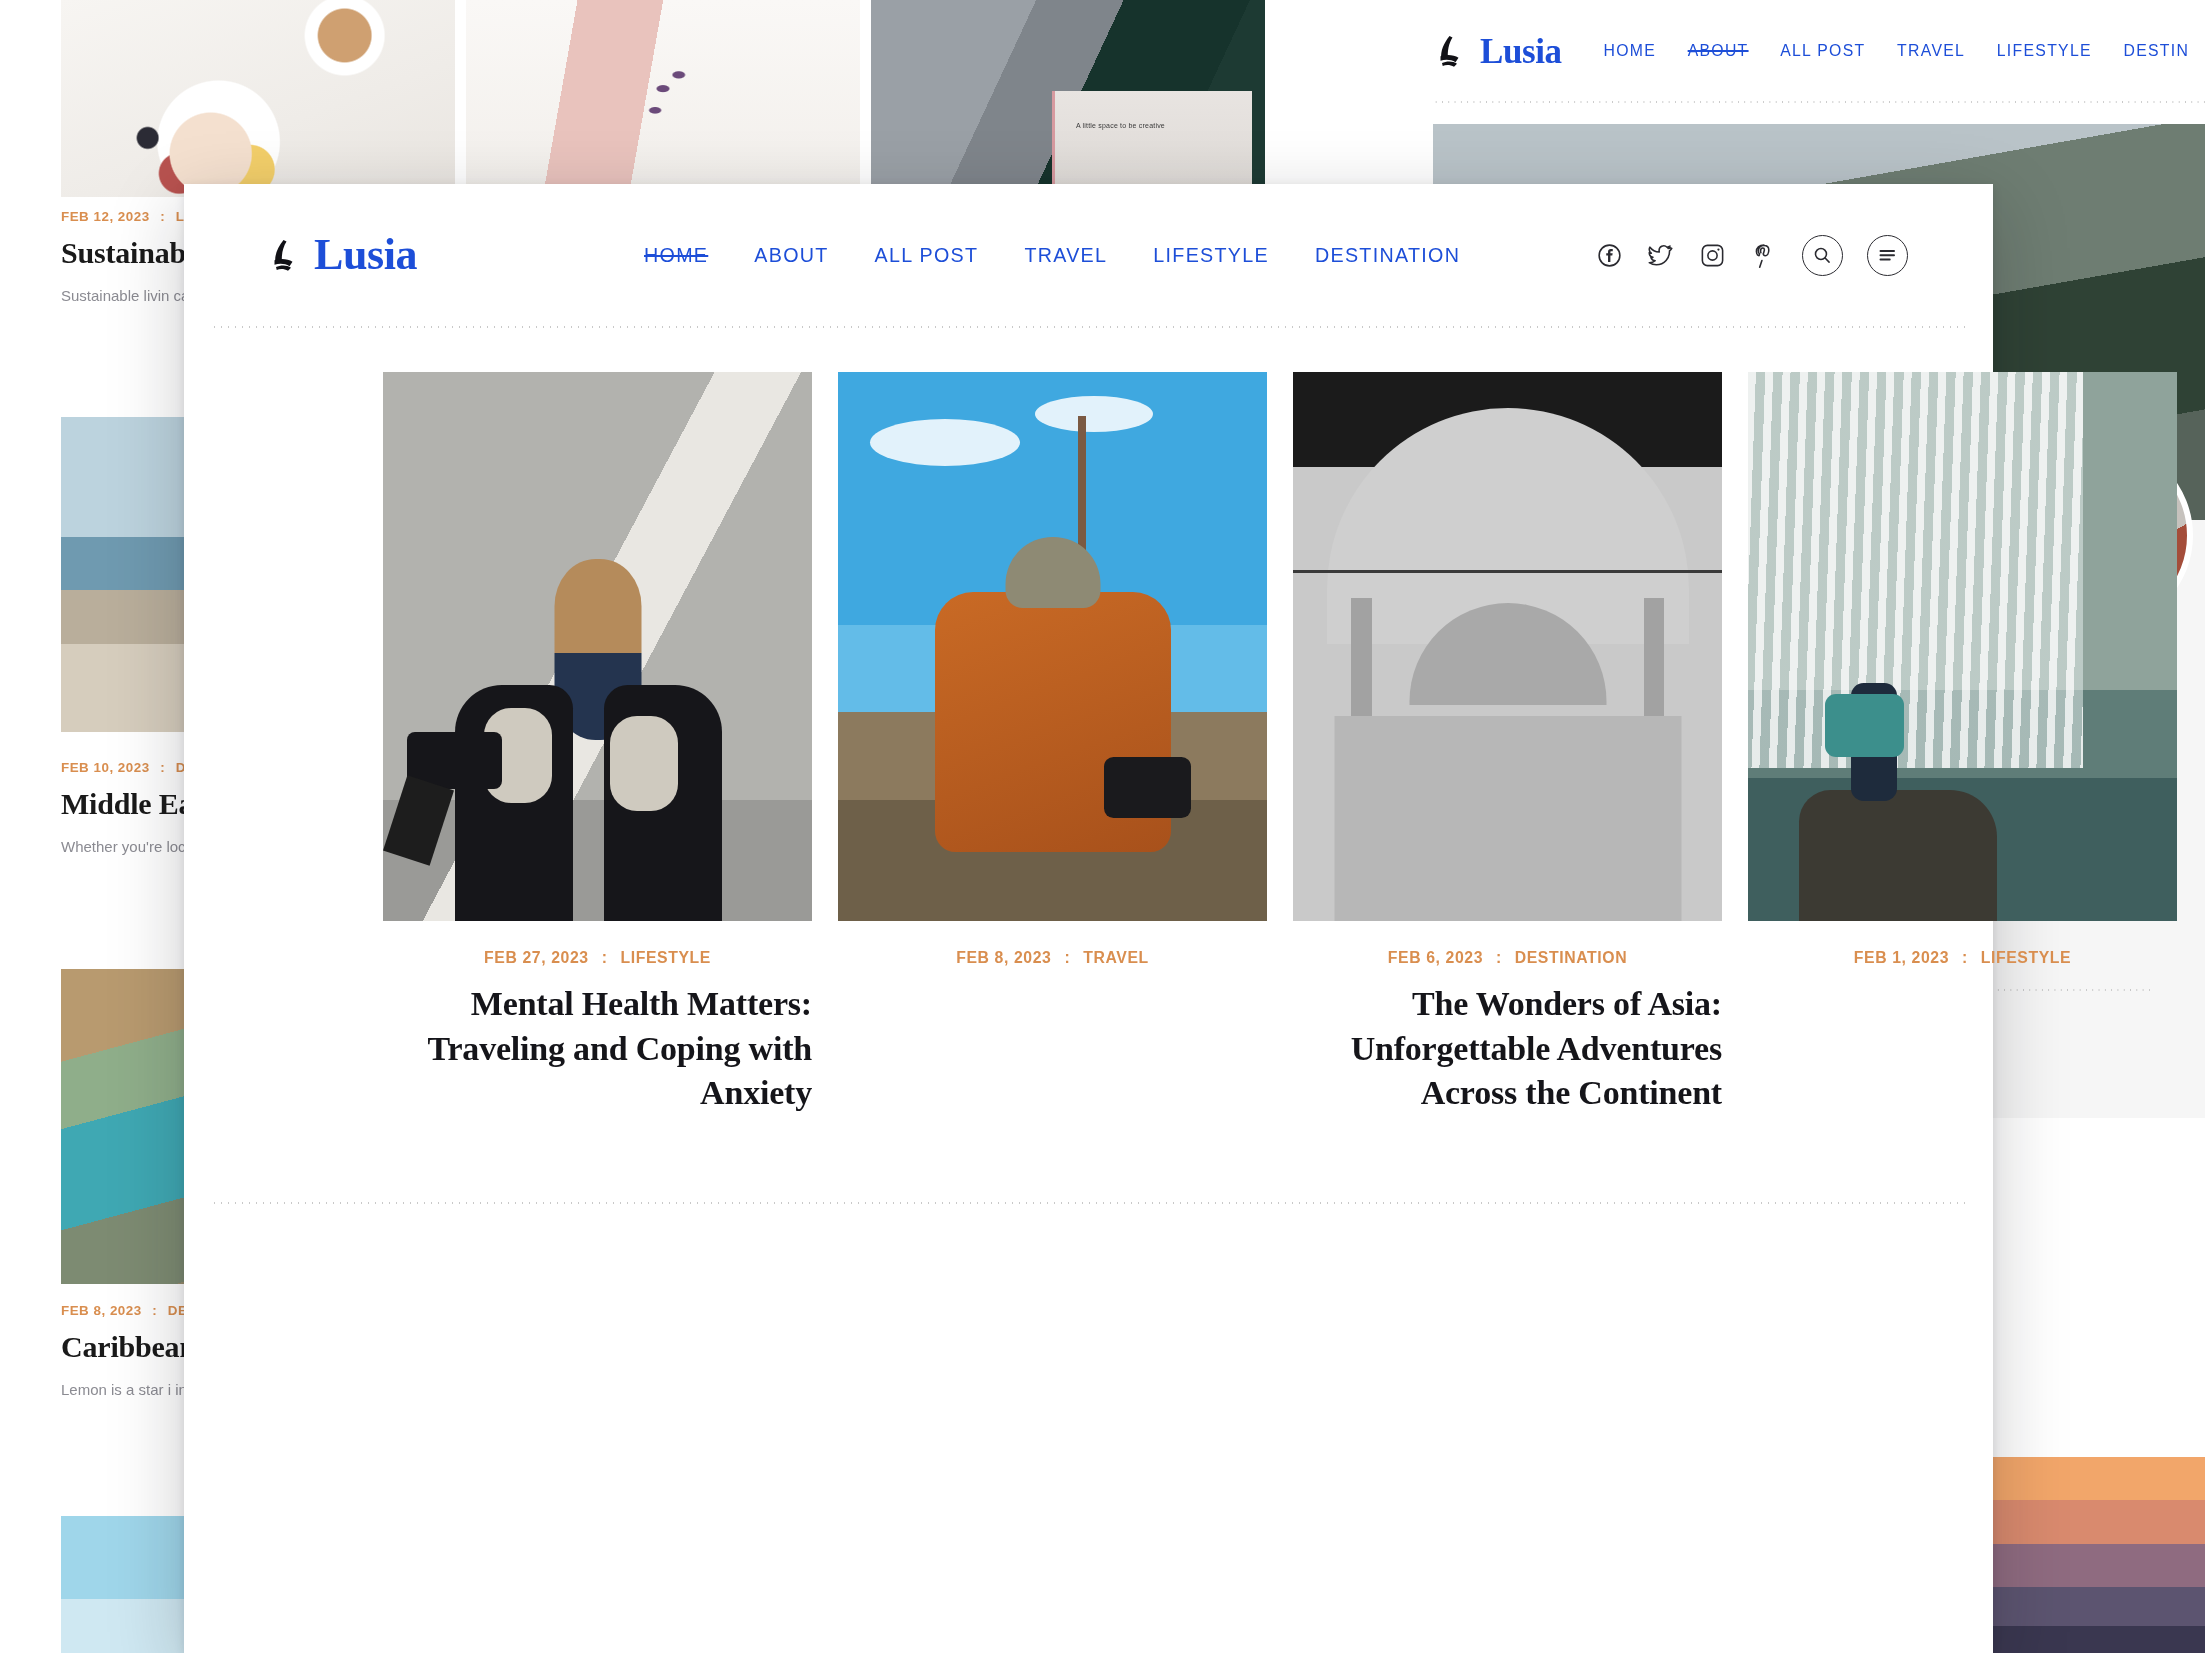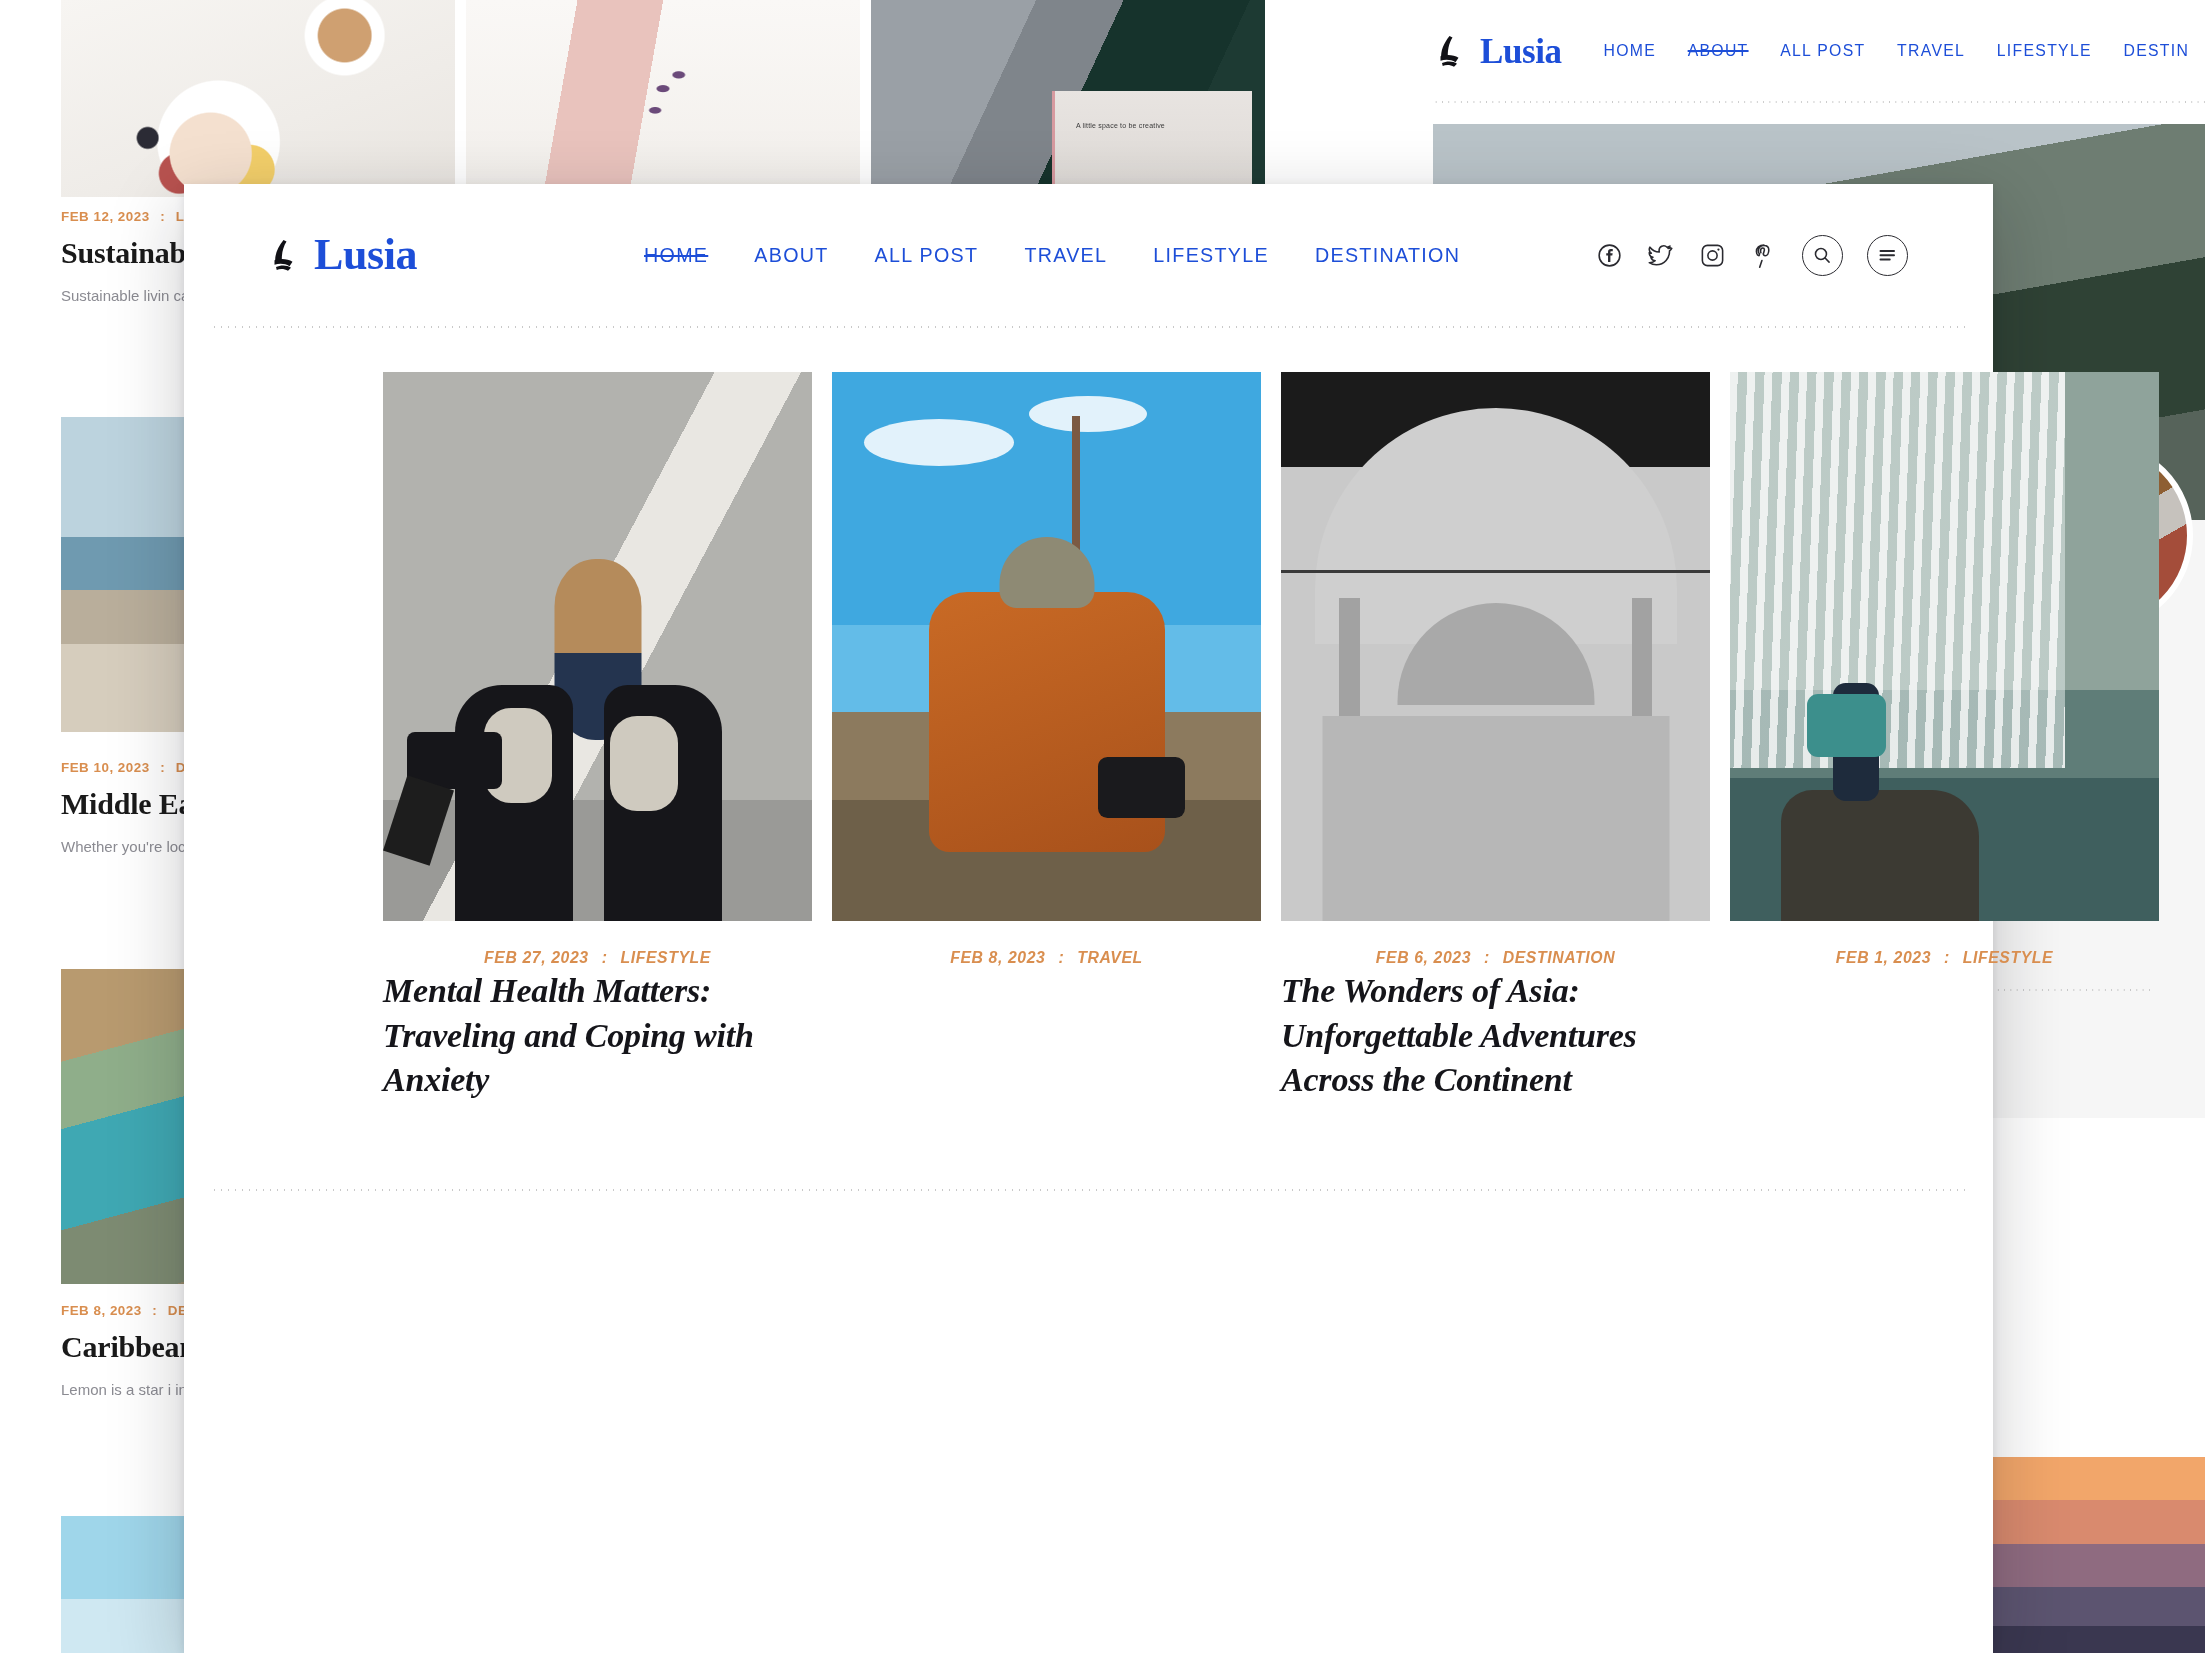--- a/index.html
+++ b/index.html
@@ -106,21 +106,21 @@
   .m-actions { display:flex; align-items:center; gap:24.4px; }
   .m-actions .soc { width:27px; height:27px; display:block; }
   .m-round { width:41px; height:41px; border-radius:50%; border:1.3px solid #2a2a30;
      display:flex; align-items:center; justify-content:center; }
 
   .dotline { height:2.4px; background-image: radial-gradient(circle,#c9c9c9 0.9px, transparent 1px);
      background-size:7px 2.4px; background-repeat:repeat-x; }
 
   .m-divider { margin:0 27px; }
 
-  .cards { display:flex; gap:20px; padding:44px 199px 0 199px;font-style:italic; }
+  .cards { display:flex; gap:26px; padding:44px 199px 0 199px; }
   .card { width:429px; }
   .card-img { width:429px; height:549px; background:#ddd; position:relative; overflow:hidden; }
 
   
   .ci-skate { background:
       linear-gradient(118deg, transparent 0 46%, #e9e7e2 46% 58%, transparent 58%),
       linear-gradient(180deg,#b2b2ae 0 78%, #9a9a97 78% 100%);
   }
   .ci-skate .board{ position:absolute; left:50%; top:34%; width:87px; height:181px; transform:translateX(-50%);
       background:linear-gradient(180deg,#b58b5b 0 52%, #24344f 52% 100%); border-radius:41px/47px; }
@@ -164,21 +164,21 @@
   }
   .ci-falls .wf{ position:absolute; left:0; top:0; width:78%; height:72%;
       background:repeating-linear-gradient(92deg, rgba(255,255,255,.85) 0 7.9px, rgba(225,235,233,.55) 7.9px 17.3px);}
   .ci-falls .rock{ position:absolute; left:12%; bottom:0; width:46%; height:24%; background:#3c3a33; border-radius:31.5px 47px 0 0;}
   .ci-falls .person{ position:absolute; left:24%; bottom:22%; width:46px; height:118px; background:#1e2b3c; border-radius:12.6px;}
   .ci-falls .shirt{ position:absolute; left:18%; bottom:30%; width:79px; height:63px; background:#3c8f8c; border-radius:11px;}
 
   .card-meta { text-align:center; margin-top:28px; font-size:15.8px; font-weight:700;
      letter-spacing:0.6px; color:#d98e4f; }
   .card-meta .sep { margin:0 7.9px; }
-  .card-title { text-align:left; margin-top:2px; font-family:"Liberation Serif", serif;
+  .card-title { text-align:right; margin-top:15px; font-family:"Liberation Serif", serif;
      font-weight:700; font-size:34px; line-height:1.3; color:#15151a; letter-spacing:-0.2px; }
 
   .m-divider2 { margin:87px 27px 0 27px; }
 
   .trending { padding:61px 199px 0 199px; }
   .trending .kicker { color:#d98e4f; font-size:23px; letter-spacing:0.2px; }
   .trending h2 { font-family:"Liberation Serif", serif; font-size:52px; font-weight:700;
      color:#15151a; margin-top:11px; letter-spacing:-0.5px; }
   .tr-row { display:flex; gap:35px; margin-top:36px; }
   .tr-big { width:941px; height:205px; background:linear-gradient(180deg,#3c6472 0 55%, #2f5160 55% 100%); }

